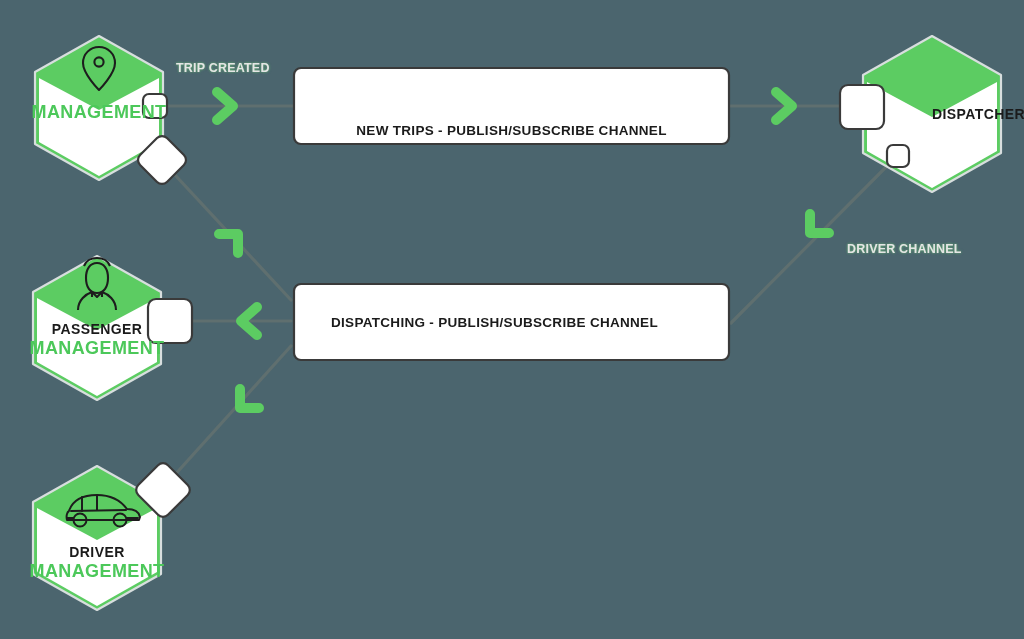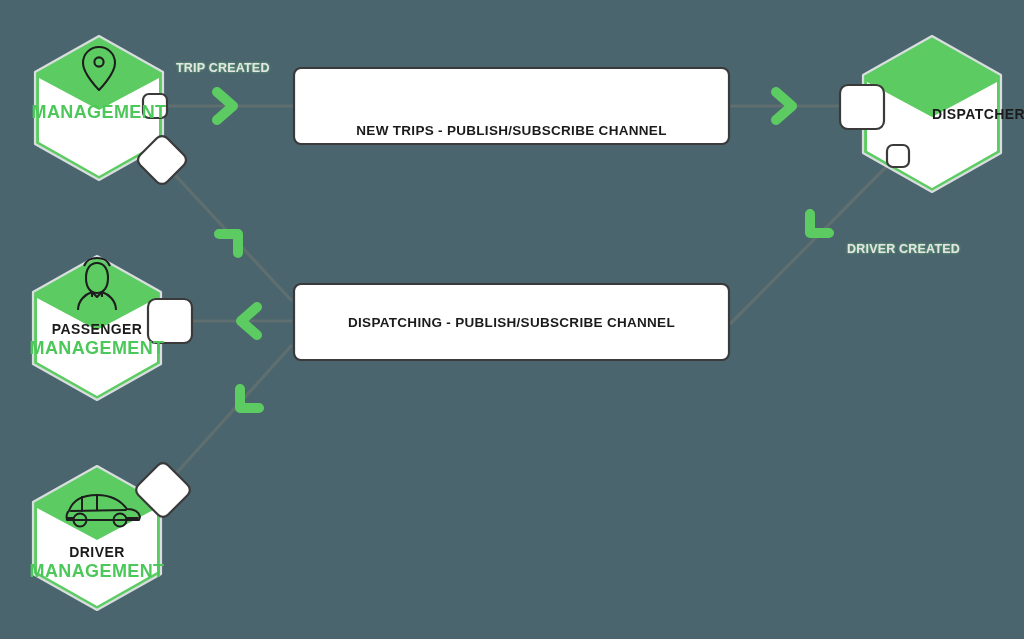--- a/index.html
+++ b/index.html
@@ -178,19 +178,19 @@
     <span class="l1">DRIVER</span>
     <span class="l2">MANAGEMENT</span>
   </div>
 
   <div class="hexlabel" style="left:906px; top:106px; width:145px;">
     <span class="l1">DISPATCHER</span>
   </div>
 
   <div class="channel-label" style="left:294px; top:99px; width:435px;margin-top:24px;">NEW TRIPS - PUBLISH/SUBSCRIBE CHANNEL</div>
 
-  <div class="channel-label" style="left:294px; top:315px; width:435px;">DISPATCHING - PUBLISH/SUBSCRIBE CHANNEL</div>
+  <div class="channel-label" style="left:277px; top:315px; width:435px;">DISPATCHING - PUBLISH/SUBSCRIBE CHANNEL</div>
 
   <div class="edge-label" style="left:176px; top:61px;">TRIP CREATED</div>
 
-  <div class="edge-label" style="left:847px; top:242px;">DRIVER CREATED</div>
+  <div class="edge-label" style="left:847px; top:242px;">DRIVER CHANNEL</div>
 
 </div>
 
 </body></html>

